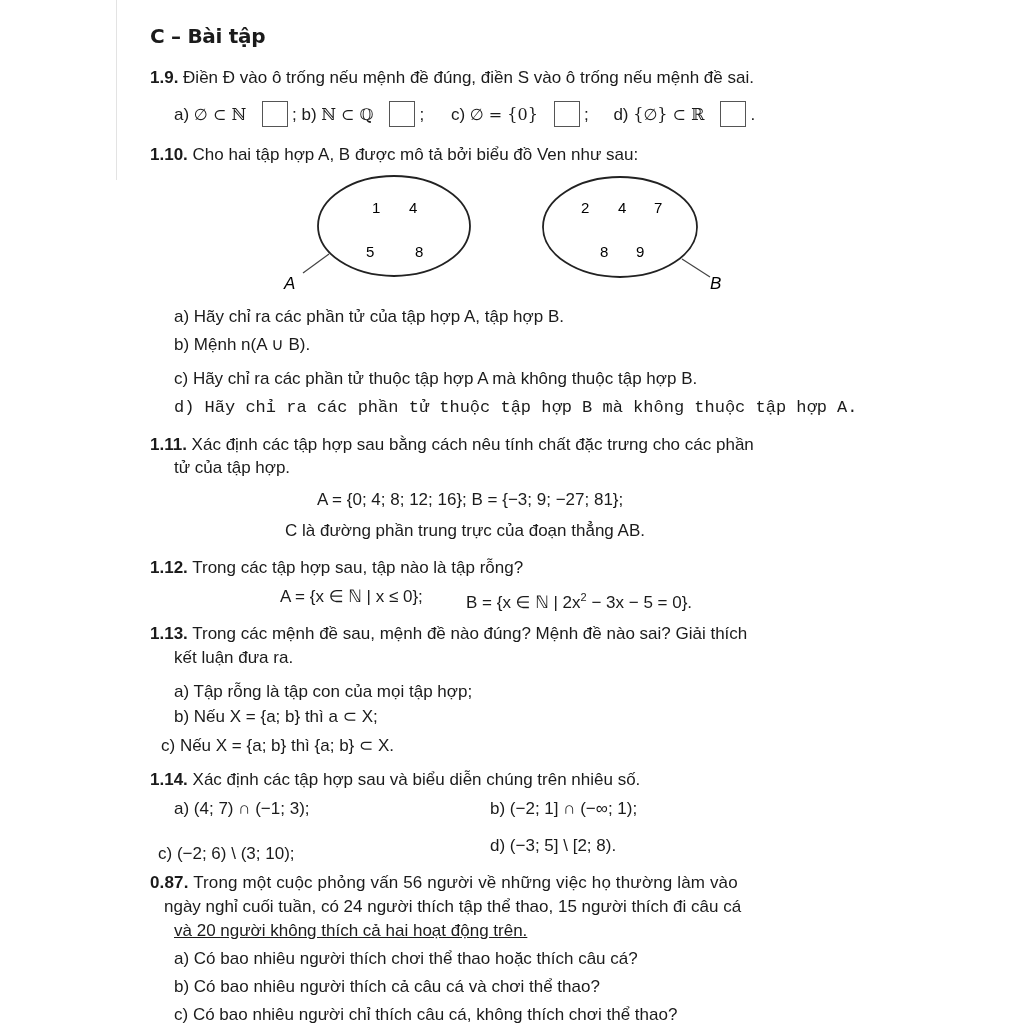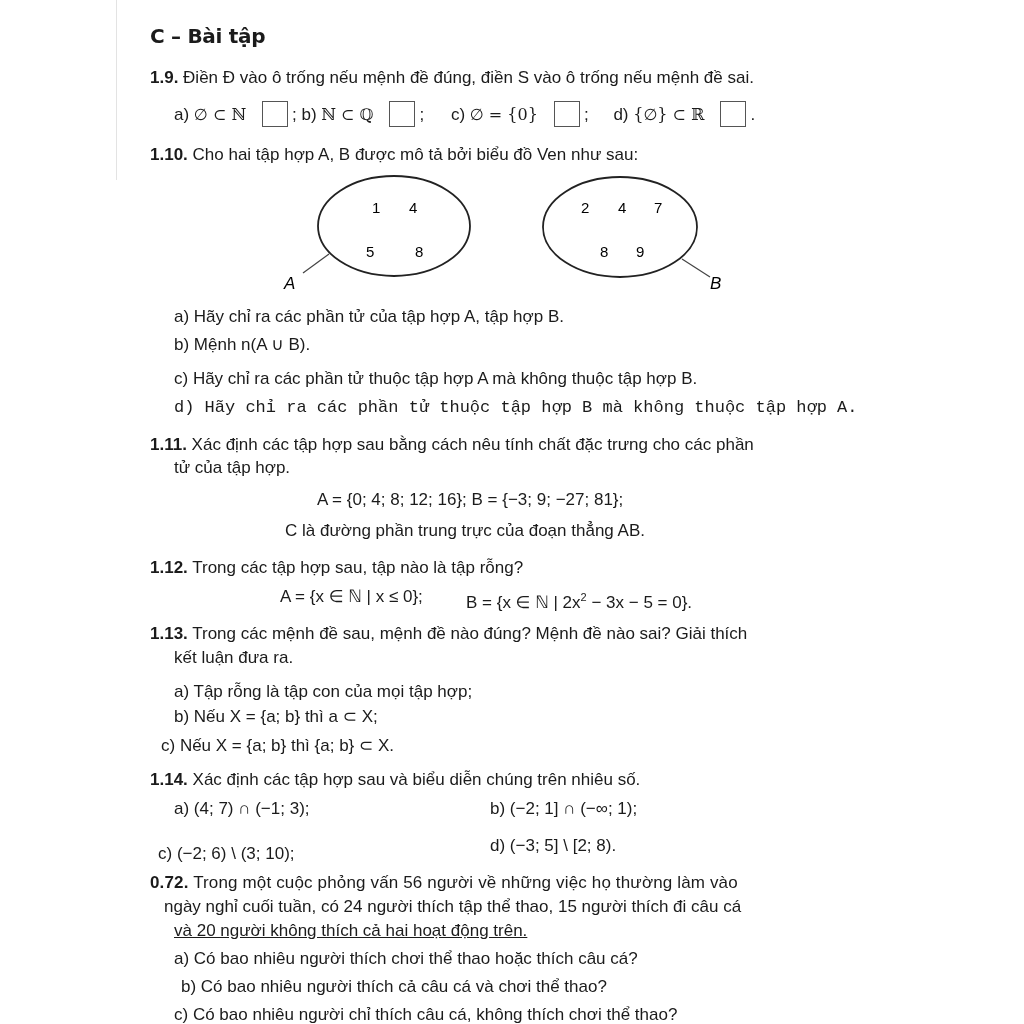--- a/index.html
+++ b/index.html
@@ -91,20 +91,20 @@
 <div class="abs q" style="left:150px;top:768px;">
   <span class="num">1.14.</span>
   <span>Xác định các tập hợp sau và biểu diễn chúng trên nhiêu số.</span>
 </div>
 <div class="abs q" style="left:174px;top:797px;">a) (4; 7) ∩ (−1; 3);</div>
 <div class="abs q" style="left:490px;top:797px;">b) (−2; 1] ∩ (−∞; 1);</div>
 <div class="abs q" style="left:158px;top:834px;margin-top:8px;">c) (−2; 6) \ (3; 10);</div>
 <div class="abs q" style="left:490px;top:834px;">d) (−3; 5] \ [2; 8).</div>
 
 <div class="abs q" style="left:150px;top:871px;letter-spacing:0.15px;">
-  <span class="num">0.72.</span>
+  <span class="num">0.87.</span>
   <span>Trong một cuộc phỏng vấn 56 người về những việc họ thường làm vào</span>
 </div>
 <div class="abs q" style="left:164px;top:895px;">ngày nghỉ cuối tuần, có 24 người thích tập thể thao, 15 người thích đi câu cá</div>
 <div class="abs q" style="left:174px;top:919px;text-decoration:underline;">và 20 người không thích cả hai hoạt động trên.</div>
 <div class="abs q" style="left:174px;top:947px;">a) Có bao nhiêu người thích chơi thể thao hoặc thích câu cá?</div>
-<div class="abs q" style="left:174px;top:975px;margin-left:7px;">b) Có bao nhiêu người thích cả câu cá và chơi thể thao?</div>
+<div class="abs q" style="left:174px;top:975px;">b) Có bao nhiêu người thích cả câu cá và chơi thể thao?</div>
 <div class="abs q" style="left:174px;top:1003px;">c) Có bao nhiêu người chỉ thích câu cá, không thích chơi thể thao?</div>
 
 </body></html>

